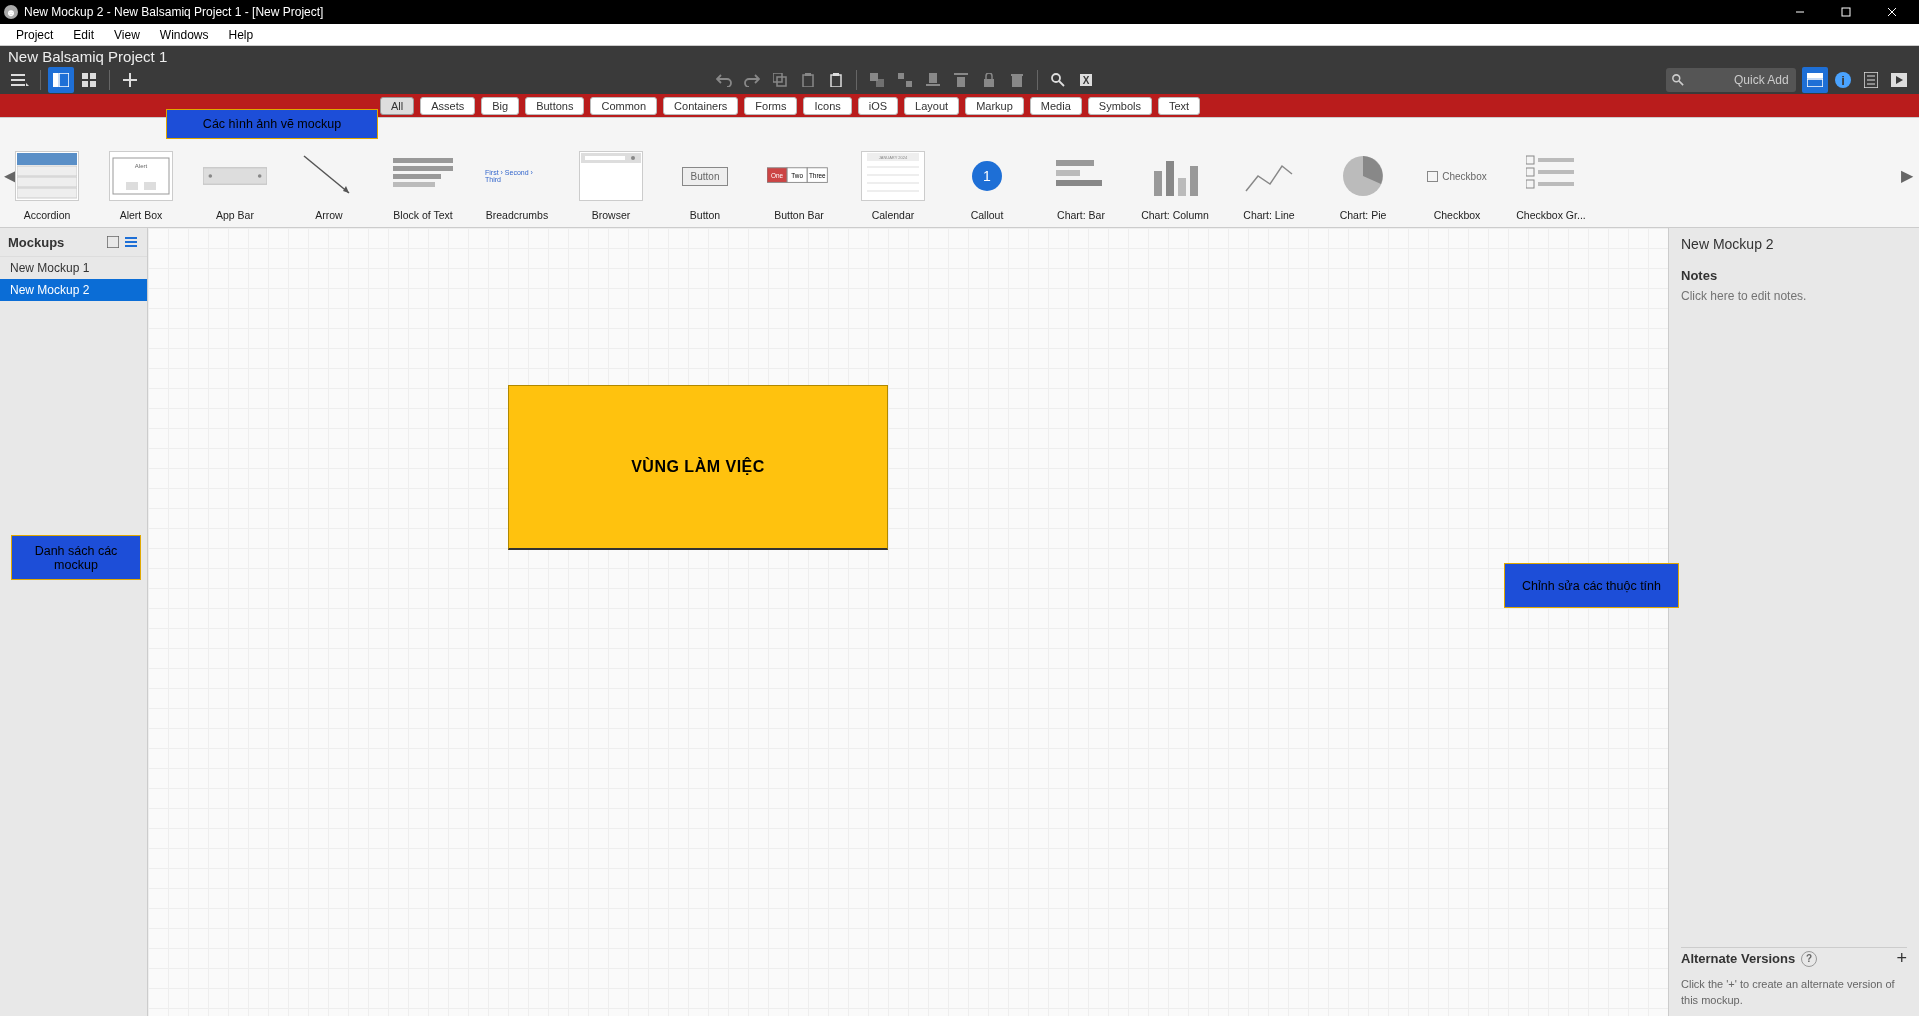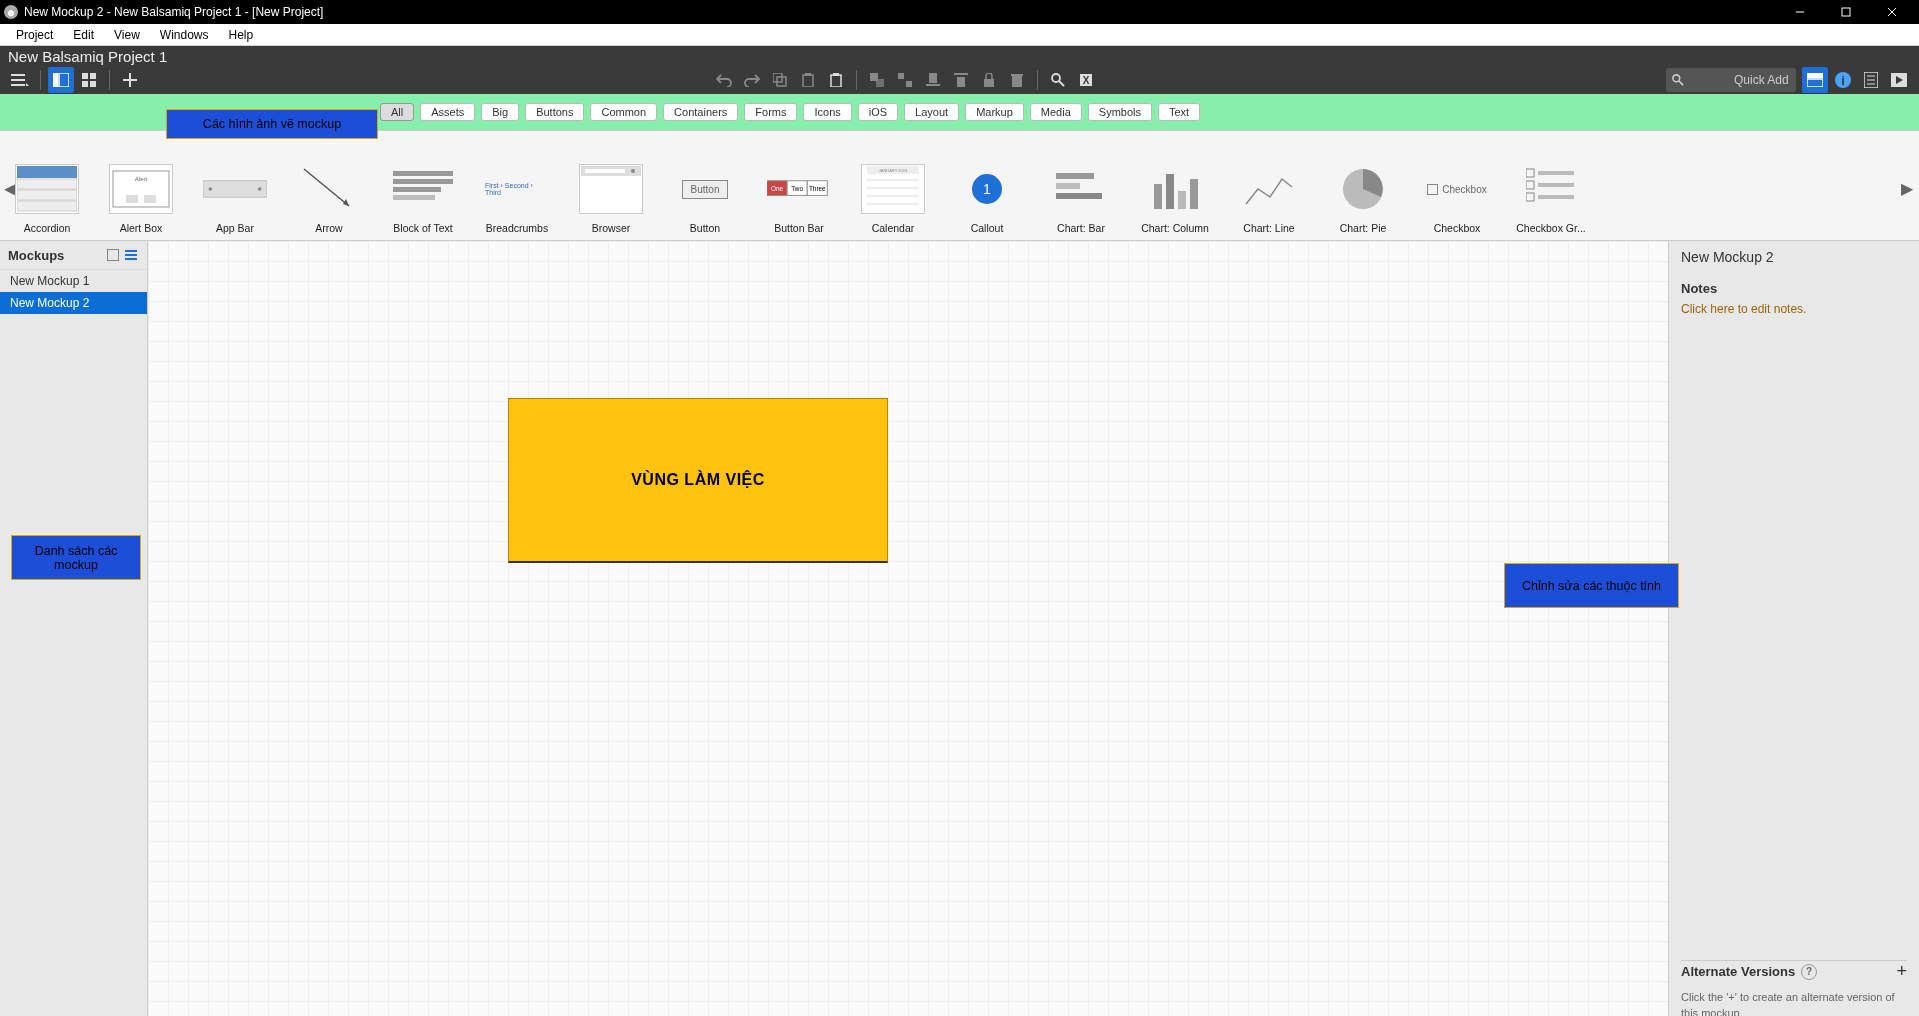--- a/index.html
+++ b/index.html
@@ -20,21 +20,21 @@
 .projectbar .project-title { font-size: 15px; padding: 2px 8px 0 8px; color: #eee; }
 .toolrow { display: flex; align-items: center; height: 30px; padding: 0 6px; }
 .tool-btn { width: 26px; height: 26px; display:flex; align-items:center; justify-content:center; color:#ddd; margin: 0 1px; }
 .tool-divider { width: 1px; height: 20px; background: #666; margin: 0 6px; }
 .tool-spacer { flex: 1; }
 .quick-add { background: #555; border-radius: 3px; height: 24px; width: 130px; display:flex; align-items:center; padding: 0 6px; color:#ccc; font-size: 12px; gap: 46px; }
 .quick-add svg { margin-right: 4px; }
 .tool-btn.info { color: #4aa3ff; }
 
 
-.category-bar { background: #86efac; border-bottom: 1px solid #ccc; height: 37px; display: flex; align-items: center; padding-left: 380px; gap: 6px; position: relative; }
+.category-bar { background: #b91c1c; border-bottom: 1px solid #ccc; height: 24px; display: flex; align-items: center; padding-left: 380px; gap: 6px; position: relative; }
 .cat-btn { background: #fff; border: 1px solid #bbb; border-radius: 3px; font-size: 11px; padding: 2px 10px; cursor: default; color: #333; }
 .cat-btn.active { background: #ddd; border-color: #999; }
 
 
 .library { background: #f5f5f5; border-bottom: 1px solid #ccc; height: 110px; display: flex; overflow-x: hidden; position: relative; }
 .lib-item { width: 94px; flex: none; display: flex; flex-direction: column; align-items: center; justify-content: flex-end; padding: 6px 2px; font-size: 10.5px; color: #222; }
 .lib-thumb { width: 64px; height: 50px; margin-bottom: 8px; display:flex; align-items:center; justify-content:center; background: #fff; border: 1px solid #ccc; font-size:9px; color:#666; position:relative; overflow:hidden;}
 .lib-thumb.noborder { border: none; background: transparent; }
 .lib-arrows { position:absolute; left:4px; top:50%; transform:translateY(-50%); width:14px; height:14px; color:#666;}
 .lib-arrows.right { left:auto; right:4px; }
@@ -50,21 +50,21 @@
 .mockups-hdr .view-btn { width:16px; height:16px; margin-left:2px; display:flex; align-items:center; justify-content:center; color:#666;}
 .mockup-list-item { font-size: 12px; padding: 4px 10px; color: #333; cursor: default; }
 .mockup-list-item.selected { background: #0b6dd6; color: #fff; }
 
 .canvas { flex: 1; background: #fafafa; background-image: linear-gradient(#eee 1px, transparent 1px), linear-gradient(90deg, #eee 1px, transparent 1px); background-size: 20px 20px; position: relative; border-right: 1px solid #ccc;}
 .canvas-box { position:absolute; background:#ffc20e; border:1px solid #b08800; display:flex; align-items:center; justify-content:center; font-weight:700; font-size:16px; letter-spacing:0.5px; border-bottom:2px solid #333;}
 
 .sidebar-right { width: 250px; background: #e8e8e8; display:flex; flex-direction:column; padding: 8px 12px; font-size:12.5px; color:#333;}
 .sidebar-right .panel-title { font-size:14px; font-weight:500; margin-bottom:10px; }
 .sidebar-right .section-hdr { font-size:13px; font-weight:600; margin-top:6px; margin-bottom:6px;}
-.sidebar-right .notes-placeholder { color:#a16207; font-size:12px; margin-bottom:24px; cursor:text;}
+.sidebar-right .notes-placeholder { color:#737373; font-size:12px; margin-bottom:24px; cursor:text;}
 .sidebar-right .flex-fill { flex:1; }
 .alt-versions { border-top:1px solid #ccc; }
 .alt-versions .hdr { display:flex; align-items:center; font-weight:600; font-size:13px;}
 .alt-versions .hdr .help { width:16px; height:16px; border:1px solid #999; border-radius:50%; font-size:10px; display:flex; align-items:center; justify-content:center; margin-left:6px; color:#666;}
 .alt-versions .hdr .plus { margin-left:auto; font-size:18px; font-weight:300; cursor:pointer;}
 .alt-versions .hint { font-size:11px; color:#666; margin-top:8px; line-height:1.4;}
 
 svg { display:block; }
 </style>
 </head>

